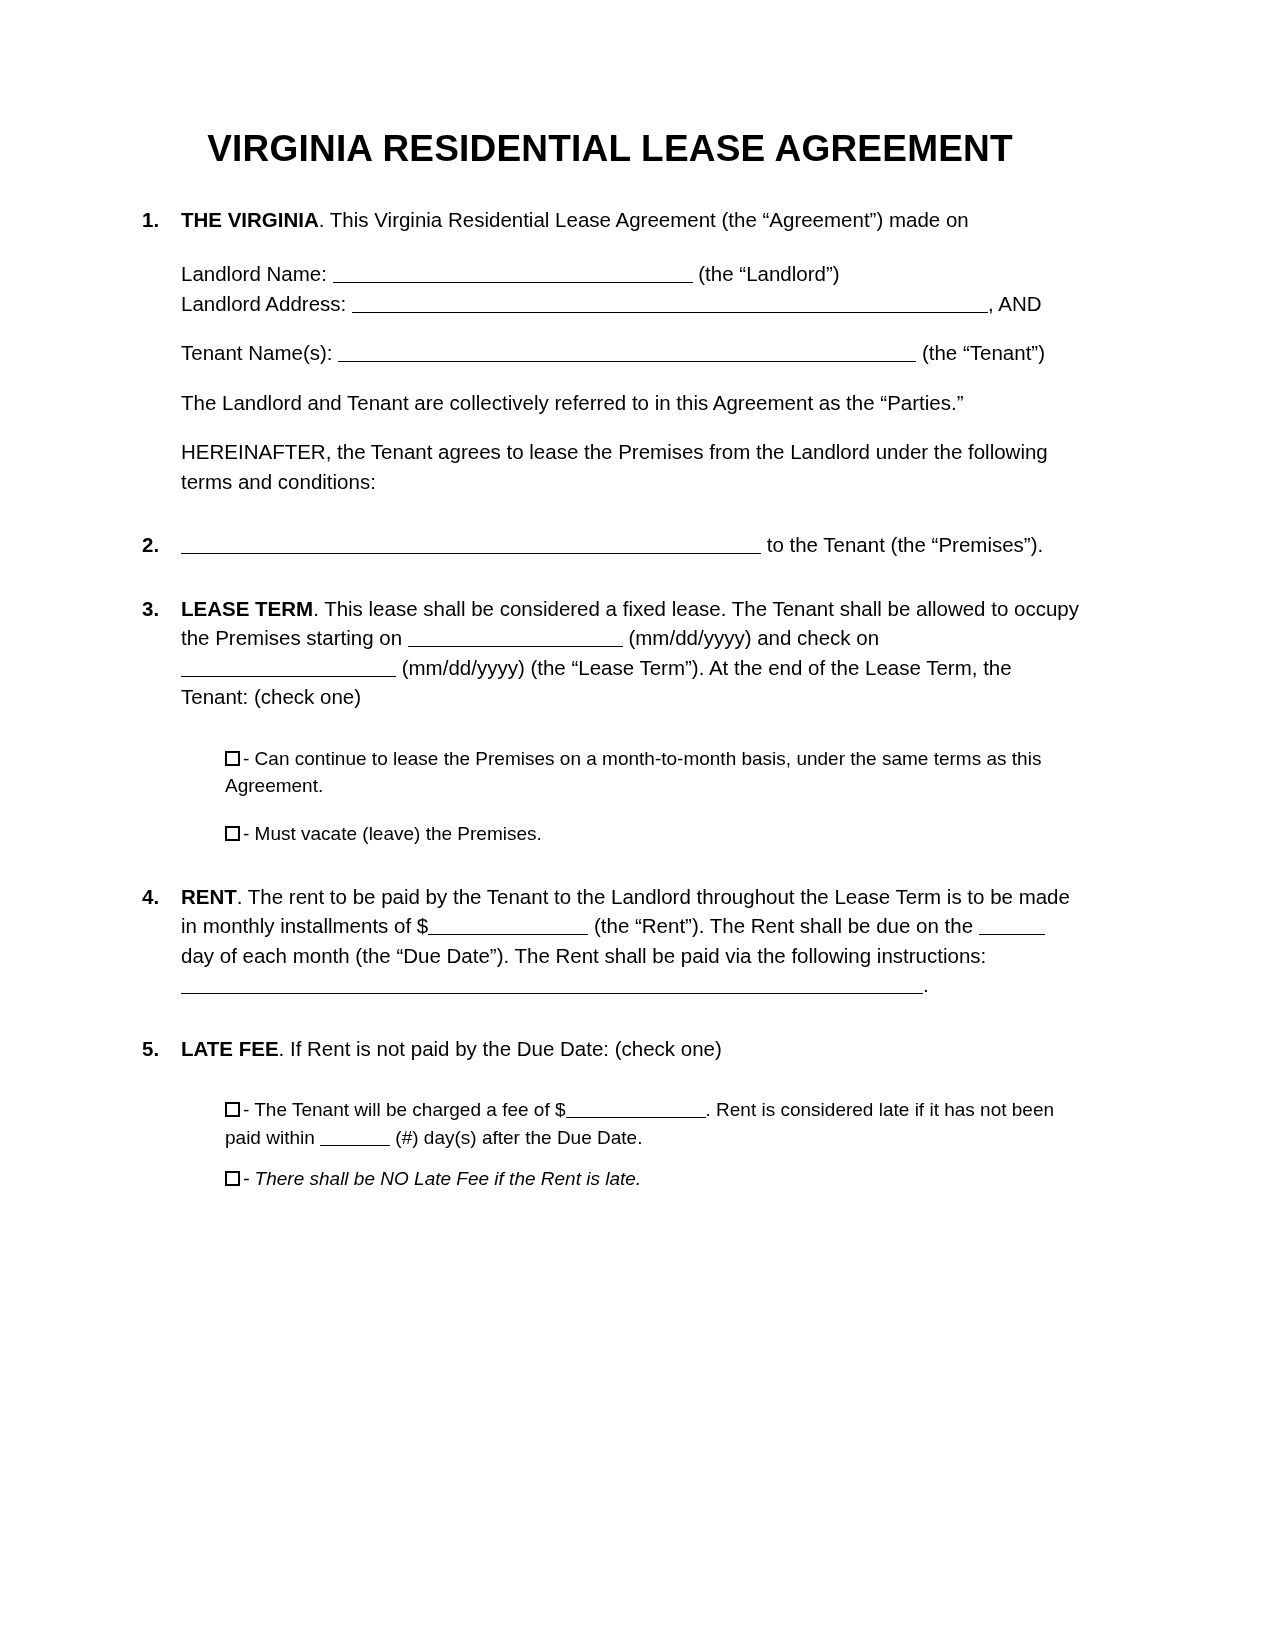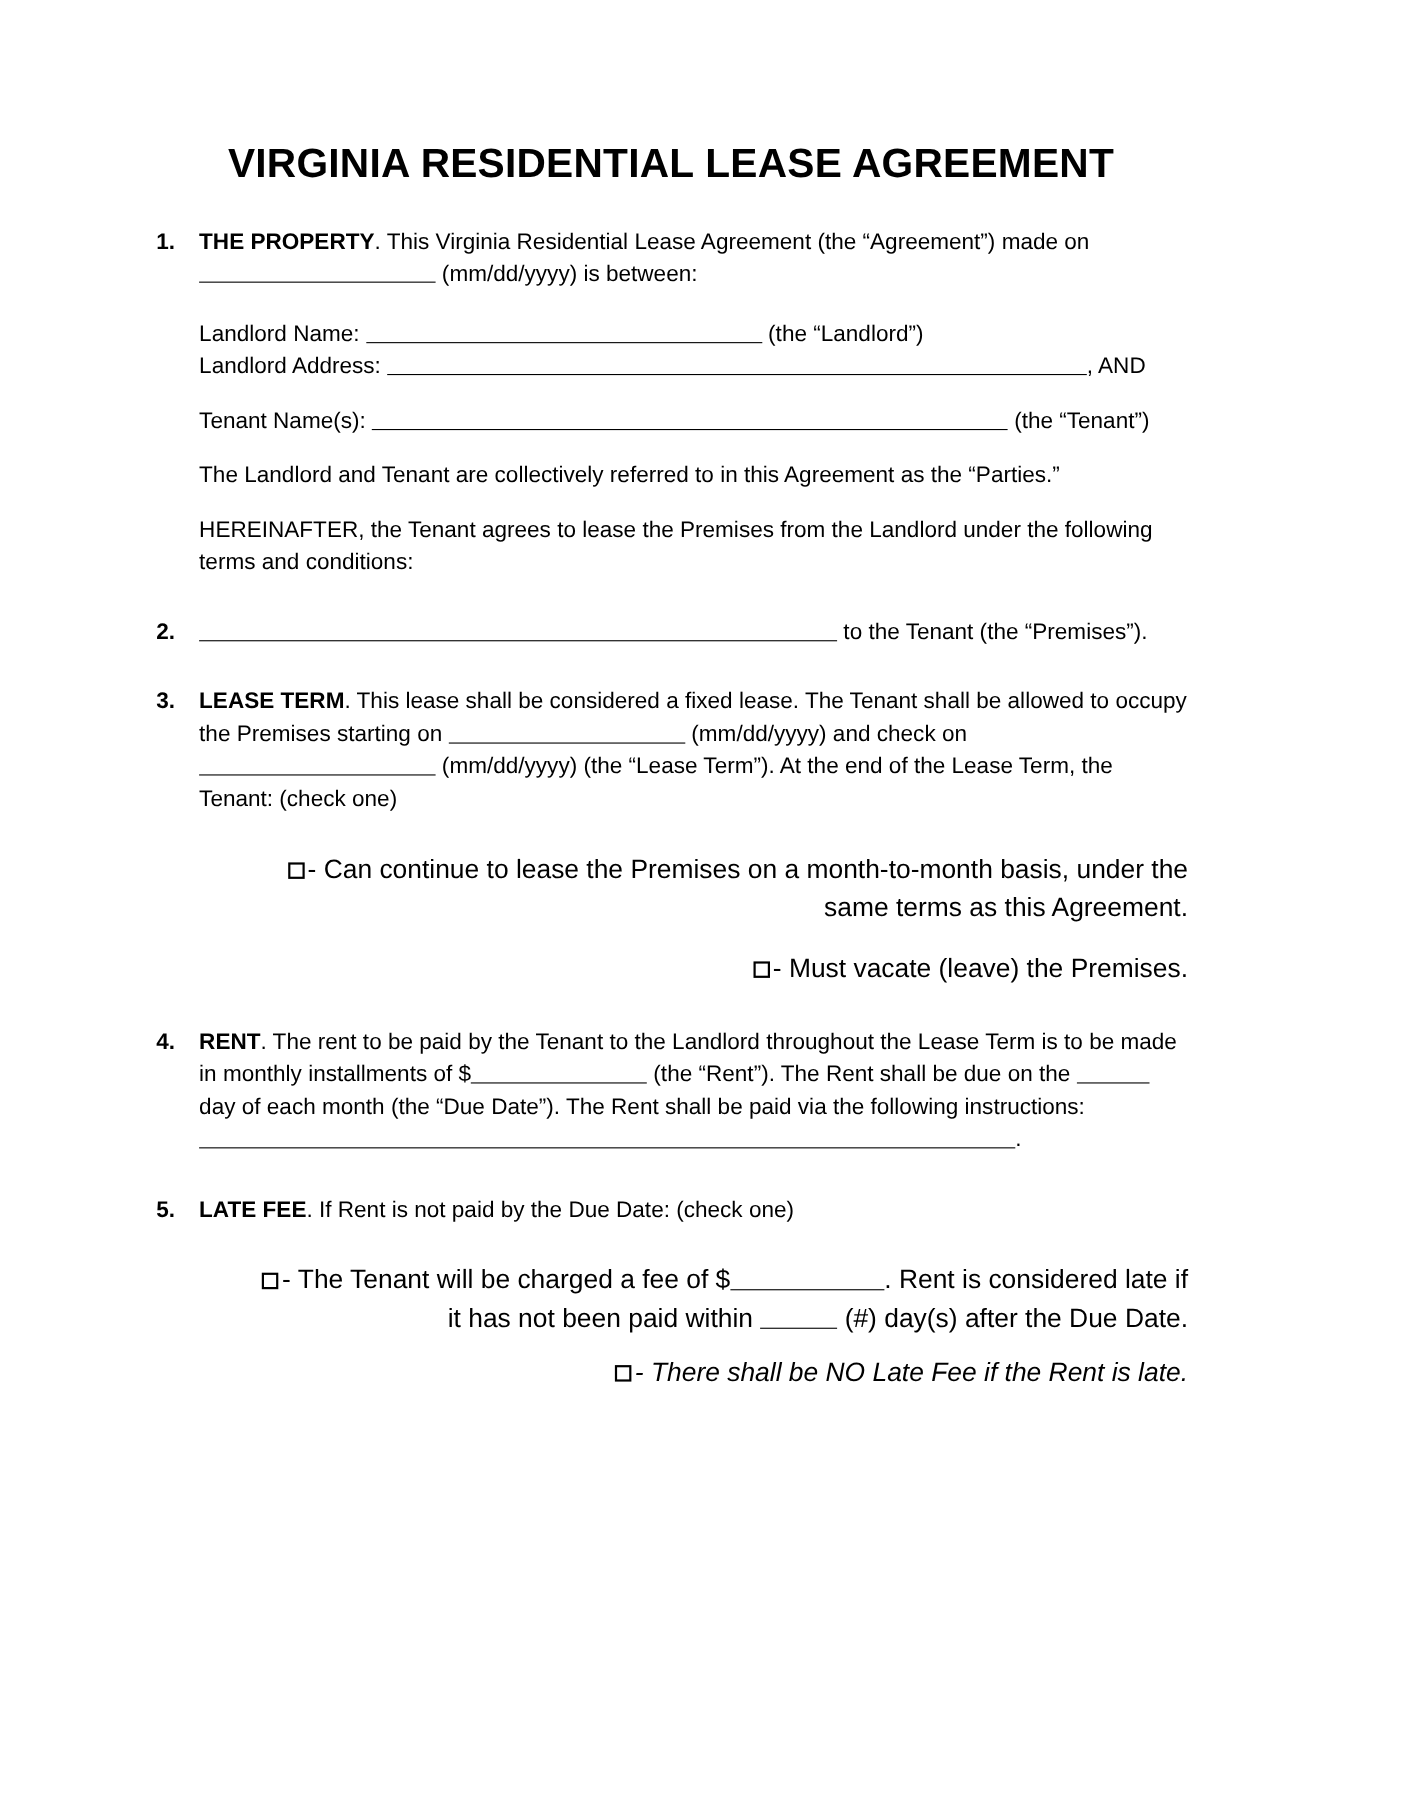--- a/index.html
+++ b/index.html
@@ -87,24 +87,23 @@
   
   .party-line {
     white-space: nowrap;
   }
 
   
   .opt {
     display: block;
     margin-top: 21px;
     padding-left: 44px;
-    font-size: 24px;
+    font-size: 19px;
     line-height: 1.44;
     text-indent: -0px;
-    text-align: right;
   }
   .opt-tight { margin-top: 14px; font-style: italic; }
   .cbox {
     display: inline-block;
     width: 15px;
     height: 15px;
     border: 2.4px solid #000;
     box-sizing: border-box;
     vertical-align: -1px;
     margin-right: 3px;
@@ -134,22 +133,21 @@
 
 <div class="page">
 
   <div class="doc-body">
 
     <h1 class="doc-title">VIRGINIA RESIDENTIAL LEASE AGREEMENT</h1>
 
     <div class="clause">
       <div class="clause-num">1.</div>
       <div class="clause-body">
-        <p><span class="t-bold">THE PROPERTY</span><span>. This Virginia Residential Lease Agreement (the “Agreement”) made on</span></p>
-        <p><span class="blank b-date"></span> <span>(mm/dd/yyyy) is between:</span></p>
+        <p><span class="t-bold">THE VIRGINIA</span><span>. This Virginia Residential Lease Agreement (the “Agreement”) made on</span></p>
 
         <div class="gap-lg"></div>
 
         <p class="party-line"><span>Landlord Name:</span> <span class="blank b-name"></span> <span>(the “Landlord”)</span></p>
         <p class="party-line"><span>Landlord Address:</span> <span class="blank b-addr"></span><span>, AND</span></p>
 
         <div class="gap-md"></div>
 
         <p class="party-line"><span>Tenant Name(s):</span> <span class="blank b-tenant"></span> <span>(the “Tenant”)</span></p>
 

